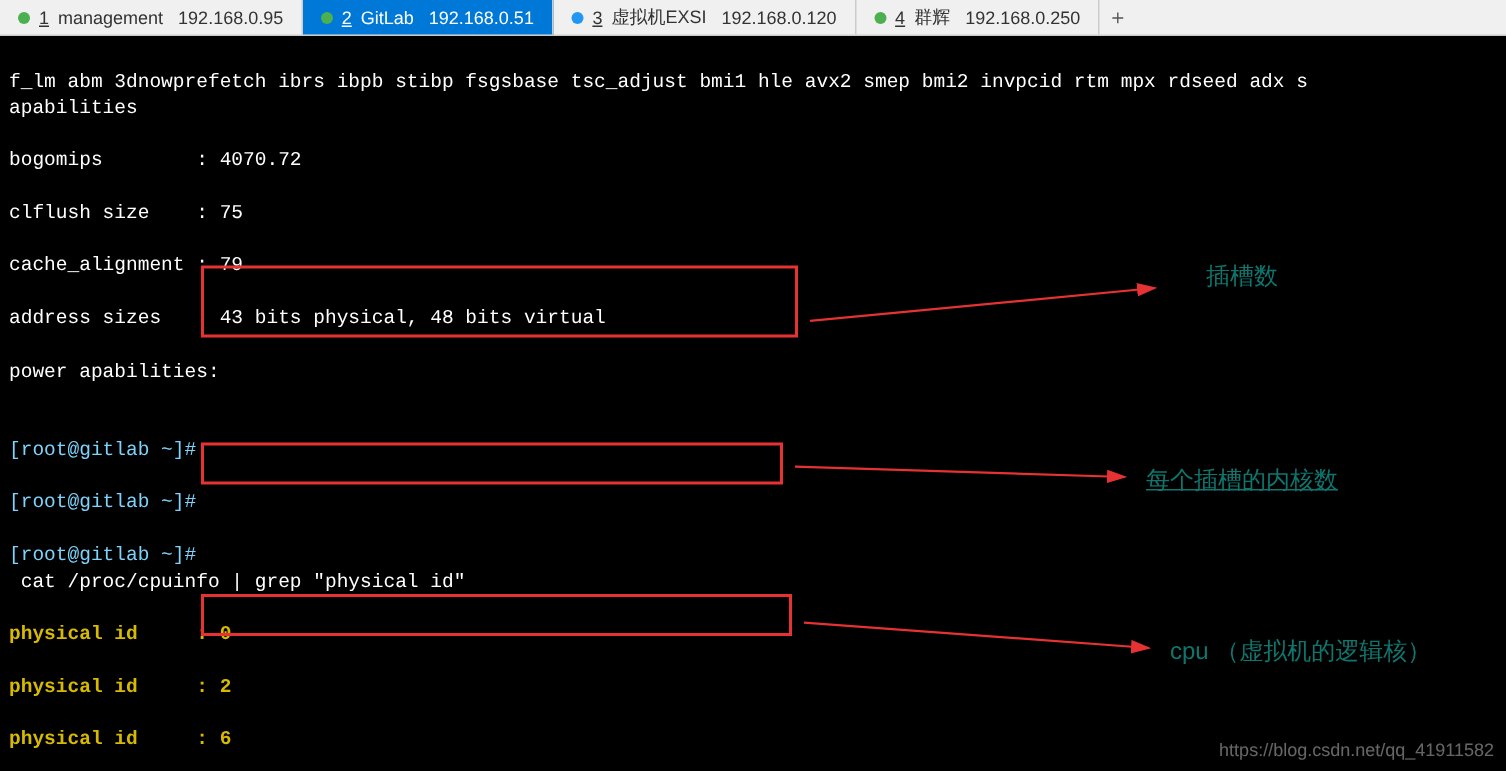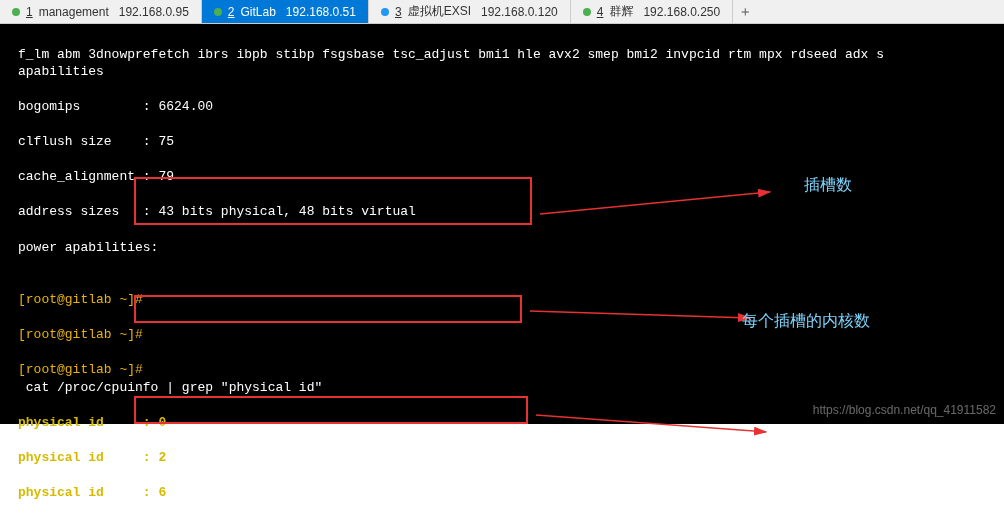--- a/index.html
+++ b/index.html
@@ -42,37 +42,37 @@
     .tab-label { font-weight: 500; }
     .tab-ip { margin-left: 4px; }
     .tab-add {
       width: 24px;
       display:flex;align-items:center;justify-content:center;
       font-size:14px;color:#555;cursor:pointer;
     }
     .terminal {
       background: #000;
       color: #fff;
-      padding: 4px 18px;
-      height: 400px;
+      padding: 4px 6px;
+      height: 490px;
       position: relative;
       line-height: 1.35;
       white-space: pre;
       font-size: 13px;
     }
     .yellow { color: #d7ba00; font-weight: bold; margin-top: 29px; }
-    .prompt { color: #eab308; font-family: Liberation Mono, monospace; }
+    .prompt { color: #7dd3fc; font-family: Liberation Mono, monospace; }
     .redbox {
       position: absolute;
       border: 2px solid #e63232;
       pointer-events: none;
     }
     .annotation {
       position: absolute;
-      color: #7dd3fc;
+      color: #0f766e;
       font-family: Arial, "Microsoft YaHei", sans-serif;
       font-size: 16px;
     }
     .watermark {
       position: absolute;
       right: 8px;
       bottom: 6px;
       color: rgba(255,255,255,0.4);
       font-family: Arial, sans-serif;
       font-size: 12px;
@@ -109,21 +109,21 @@
   </div>
   <div class="tab-add">
     <span>＋</span>
   </div>
 </div>
 
 <div class="terminal">
 <span>f_lm abm 3dnowprefetch ibrs ibpb stibp fsgsbase tsc_adjust bmi1 hle avx2 smep bmi2 invpcid rtm mpx rdseed adx s
 apabilities</span>
 
-<span>bogomips        : 6624.00</span>
+<span>bogomips        : 4070.72</span>
 
 <span>clflush size    : 75</span>
 
 <span>cache_alignment : 79</span>
 
 <span>address sizes   : 43 bits physical, 48 bits virtual</span>
 
 <span>power apabilities:</span>
 
 
@@ -179,25 +179,26 @@
   <div class="annotation" style="left:804px; top:150px;">插槽数</div>
 
   <svg class="arrow" style="left:530px; top:282px;" width="230" height="20">
     <defs>
         <marker id="ah2" markerWidth="10" markerHeight="10" refX="8" refY="3" orient="auto">
           <path d="M0,0 L0,6 L9,3 z" fill="#e63232"></path>
         </marker>
       </defs>
     <line x1="0" y1="5" x2="220" y2="12" stroke="#e63232" stroke-width="1.5" marker-end="url(#ah2)"></line>
   </svg>
-  <div class="annotation" style="left:742px; top:286px;">每个插槽的内核数</div>
+  <div class="annotation" style="left:764px; top:286px;text-decoration:underline;">每个插槽的内核数</div>
 
   <svg class="arrow" style="left:536px; top:386px;" width="240" height="30">
     <defs>
         <marker id="ah3" markerWidth="10" markerHeight="10" refX="8" refY="3" orient="auto">
           <path d="M0,0 L0,6 L9,3 z" fill="#e63232"></path>
         </marker>
       </defs>
     <line x1="0" y1="5" x2="230" y2="22" stroke="#e63232" stroke-width="1.5" marker-end="url(#ah3)"></line>
   </svg>
+  <div class="annotation" style="left:780px; top:400px;">cpu （虚拟机的逻辑核）</div>
 
   <div class="watermark">https://blog.csdn.net/qq_41911582</div>
 </div>
 
 </body></html>

